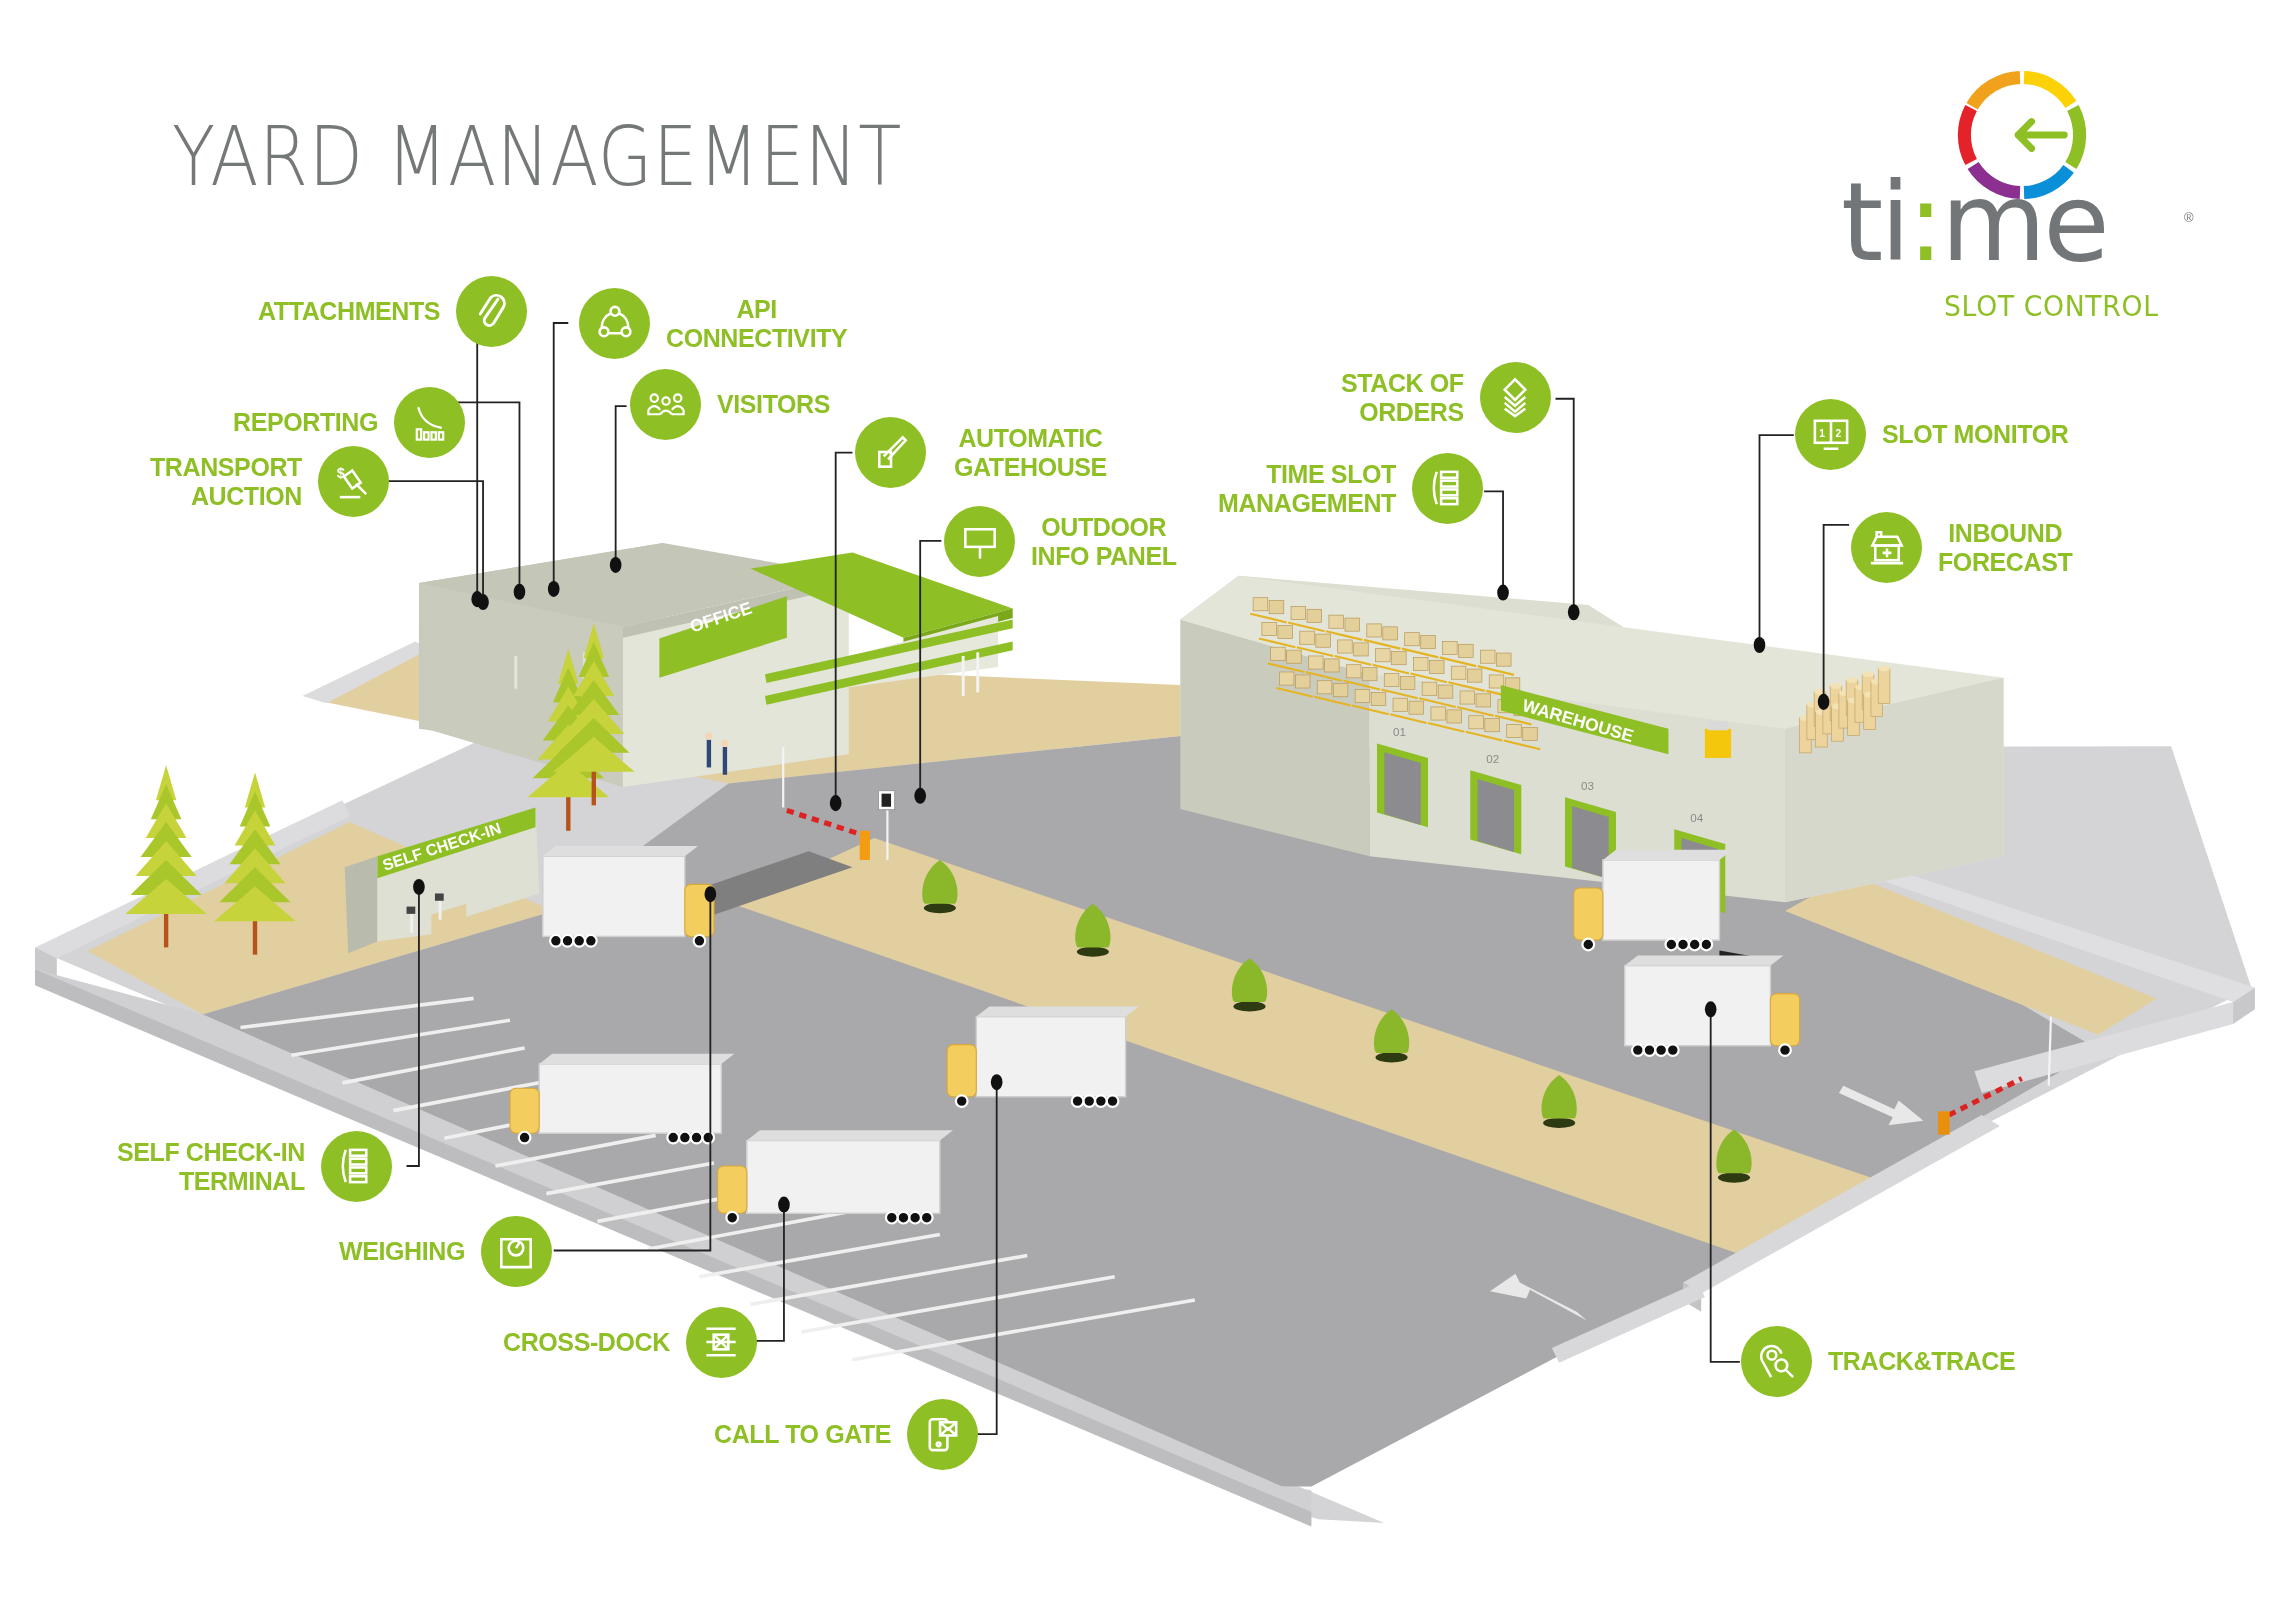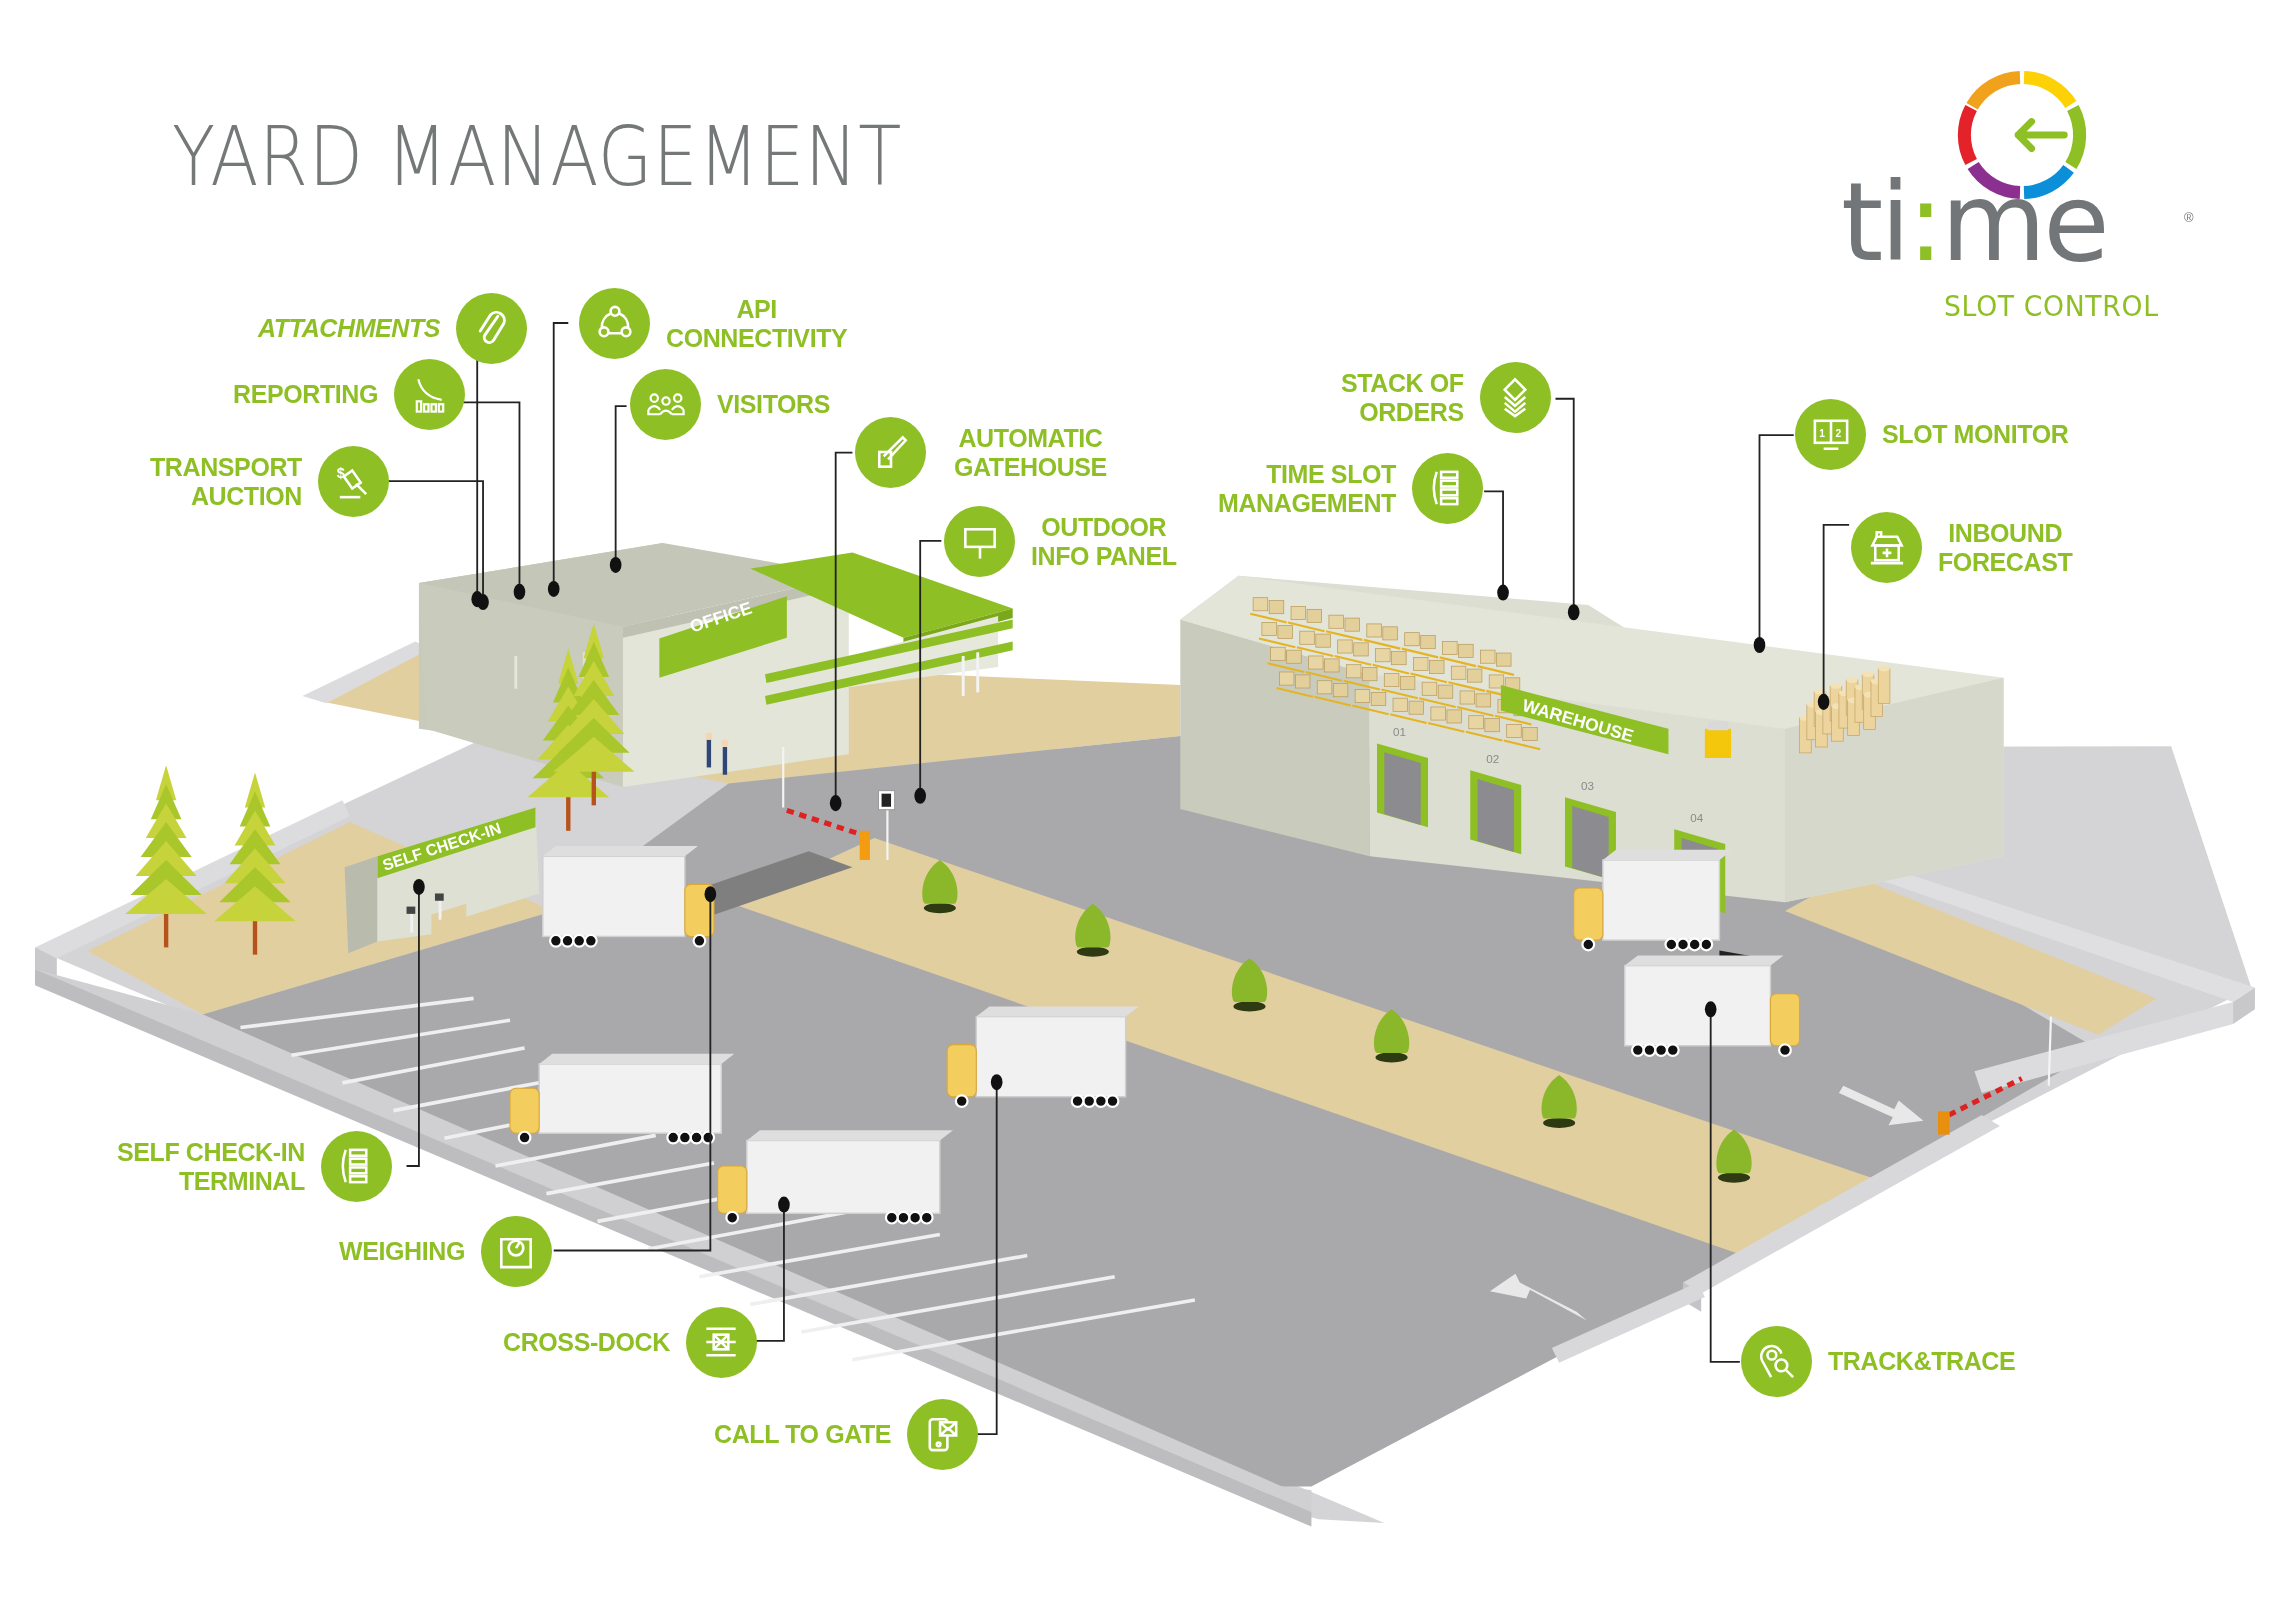--- a/index.html
+++ b/index.html
@@ -441,21 +441,21 @@
     <path d="M184.76507549462488 334.90862405286435 A150 150 0 0 1 62.792785576536104 264.4878896349807" stroke="#8b2f90" stroke-width="34" fill="none"></path>
     <path d="M57.55786107116097 255.42073441788366 A150 150 0 0 1 57.55786107116097 114.57926558211638" stroke="#e3222a" stroke-width="34" fill="none"></path>
     <path d="M300 185 H180 M215 150 L180 185 L215 220" stroke="#8ebf25" stroke-width="18" fill="none" stroke-linecap="round" stroke-linejoin="round"></path>
   </svg>
 <div class="logo-word">
   <span>ti</span><span class="colon">:</span><span>me</span>
 </div>
 <div class="logo-reg">®</div>
 <div class="logo-sub">SLOT CONTROL</div>
 
-<div class="callout" style="left:258px; top:293px;font-style:italic;">
+<div class="callout" style="left:258px; top:276px;">
   <div class="label ra">ATTACHMENTS</div>
   <div class="badge">
       <span><svg viewBox="0 0 60 60" fill="none" stroke="#fff" stroke-width="4" stroke-linecap="round">
           <path d="M38 14 L20 40 a7 7 0 0 0 12 7 L46 24 a11 11 0 0 0-18-12 L14 34"></path>
         </svg></span>
     </div>
 </div>
 
 <div class="callout" style="left:579px; top:288px;">
   <div class="badge">
@@ -463,21 +463,21 @@
           <circle cx="30" cy="14" r="6"></circle>
           <circle cx="15" cy="42" r="6"></circle>
           <circle cx="45" cy="42" r="6"></circle>
           <path d="M24 17 A20 20 0 0 0 12 36 M36 17 A20 20 0 0 1 48 36 M21 44 L39 44"></path>
         </svg></span>
     </div>
   <div class="label la">API
 CONNECTIVITY</div>
 </div>
 
-<div class="callout" style="left:233px; top:359px;">
+<div class="callout" style="left:233px; top:387px;">
   <div class="label ra">REPORTING</div>
   <div class="badge">
       <span><svg viewBox="0 0 60 60" fill="none" stroke="#fff" stroke-width="3">
           <path d="M14 10 Q20 34 46 38"></path>
           <rect x="12" y="40" width="6" height="14"></rect>
           <rect x="22" y="44" width="6" height="10"></rect>
           <rect x="32" y="44" width="6" height="10"></rect>
           <rect x="42" y="44" width="6" height="10"></rect>
         </svg></span>
     </div>

